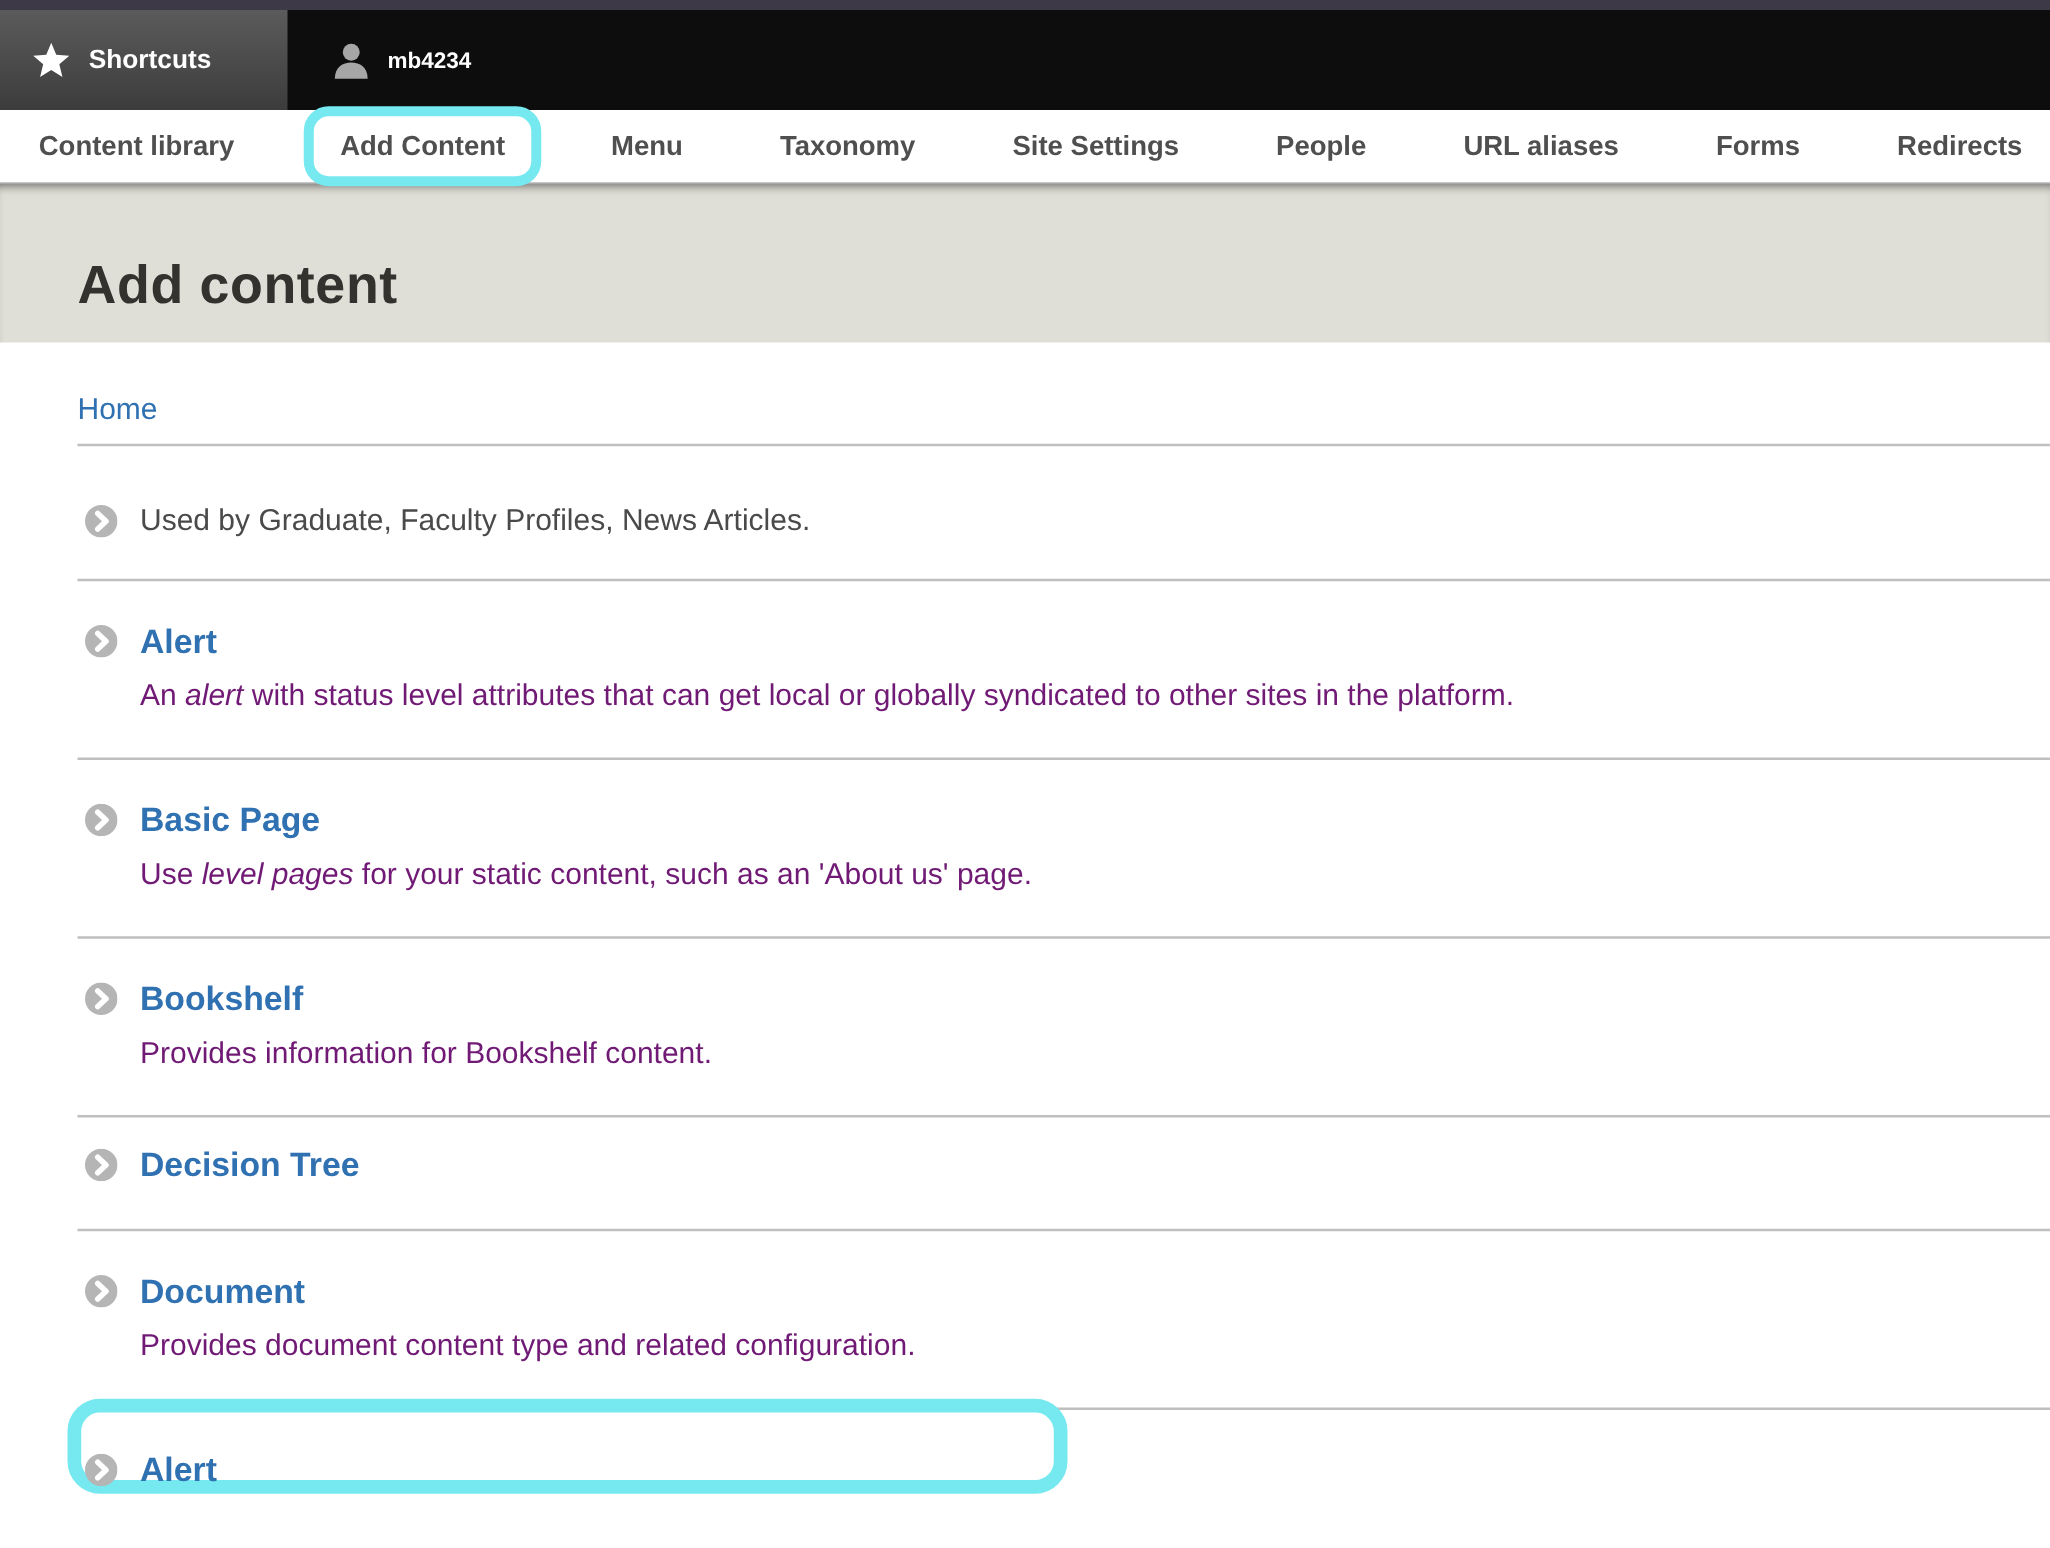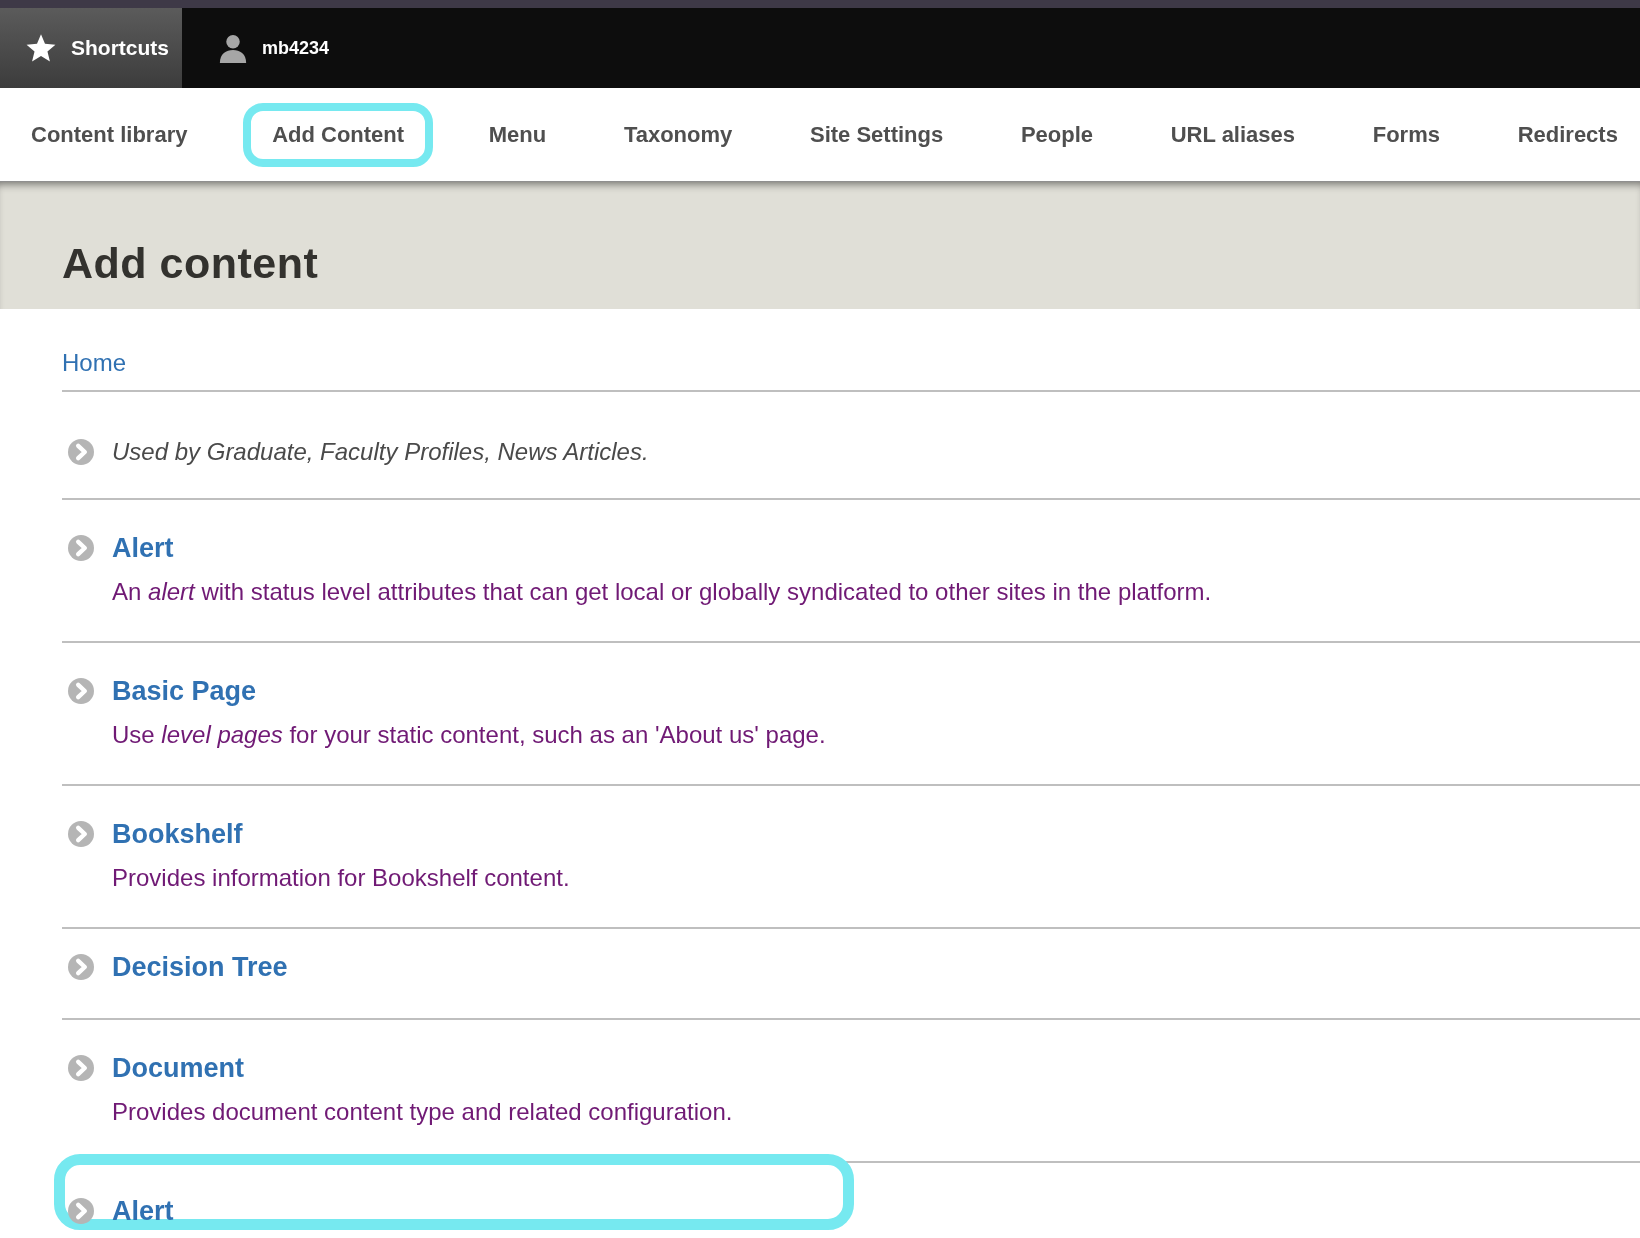--- a/index.html
+++ b/index.html
@@ -12,39 +12,39 @@
 
   
   .admin-strip { height: 8px; background: #3e3947; }
 
   
   .topbar {
     height: 80px; background: #0d0d0d;
     display: flex; align-items: stretch;
   }
   .shortcuts-btn {
-    width: 182px; height: 100%;
+    width: 230px; height: 100%;
     background: linear-gradient(#5b5b5b, #3c3c3c);
     display: flex; align-items: center; gap: 13px;
     padding-left: 24px; cursor: pointer;
   }
   .shortcuts-btn .label {
     color: #ffffff; font-weight: bold; font-size: 21px;
   }
   .star-icon svg { display: block; }
   .user-btn {
     display: flex; align-items: center; gap: 14px;
     margin-left: 36px; cursor: pointer;
   }
   .user-btn .label { color: #ffffff; font-weight: bold; font-size: 18px; }
   .person-icon svg { display: block; }
 
   
   .tabbar {
-    height: 94px; background: #ffffff;
+    height: 59px; background: #ffffff;
     display: flex; align-items: center; justify-content: space-between;
     padding: 0 22px 0 31px;
     border-bottom: 1px solid #8f8f8f;
     position: relative; z-index: 2;
   }
   .tab {
     font-weight: bold; font-size: 22px; color: #4f4f4f;
     text-decoration: none; white-space: nowrap; cursor: pointer;
   }
   .tab-highlight {
@@ -83,21 +83,21 @@
     color: #3071b2; text-decoration: none; cursor: pointer;
   }
   .item-inline-desc { font-size: 24px; line-height: 30px; color: #4a4a4a; }
   .item-desc {
     margin: 14px 0 0 50px; font-size: 24px; line-height: 30px;
     color: #701a75; position: relative; z-index: 1;
   }
   .item-desc .it { font-style: italic; }
 
   .pad-std    { padding: 33px 0 34px; }
-  .pad-single { padding: 45px 0 31px; font-style: italic; }
+  .pad-single { padding: 45px 0 31px; }
   .pad-notext { padding: 23px 0 36px; }
 
   
   .event-highlight {
     position: absolute; left: -8px; top: -9px;
     width: 800px; height: 76px;
     border: 11px solid #76e9f0; border-radius: 26px;
     background: #ffffff; z-index: 0;
   }
 </style>

